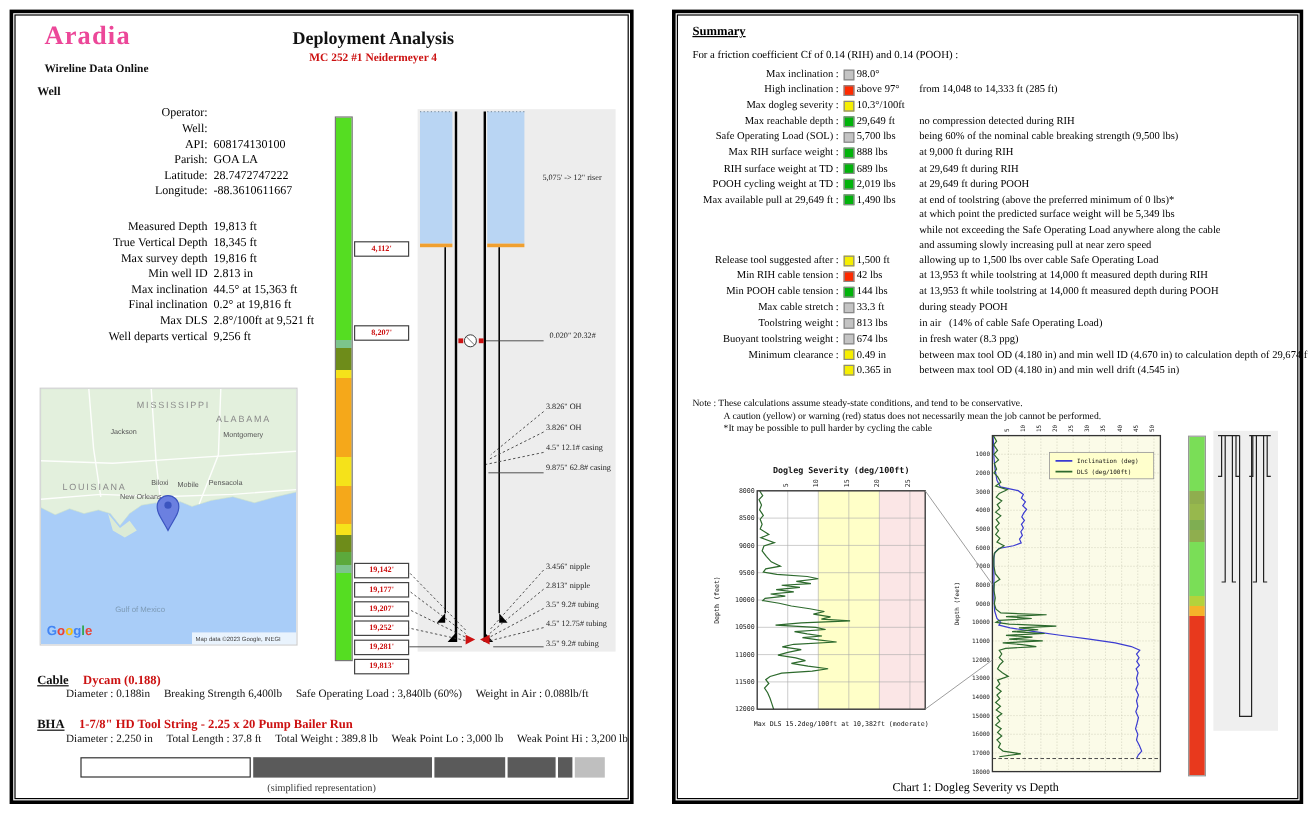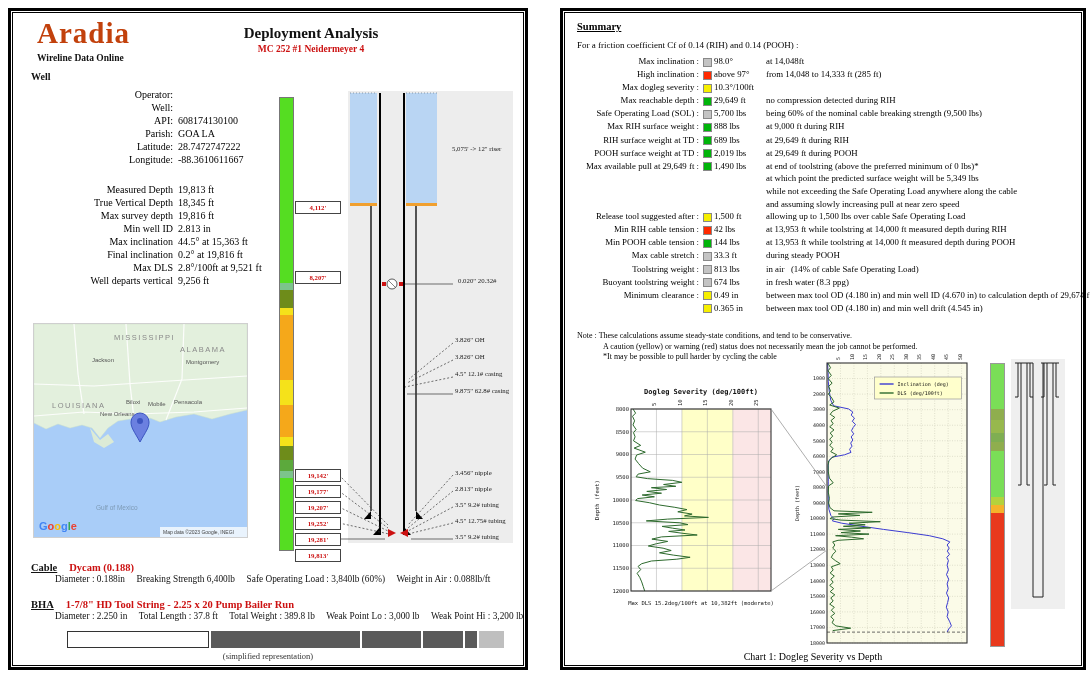--- a/index.html
+++ b/index.html
@@ -1,21 +1,21 @@
 <!DOCTYPE html>
 <html><head>
 <meta charset="utf-8">
 <style>
   html,body{margin:0;padding:0;background:#fff;width:1090px;height:679px;overflow:hidden;
     font-family:"Liberation Serif", serif;}
   .page{position:absolute;background:#fff;border:3px solid #000;}
   .page::after{content:"";position:absolute;inset:1px;border:1px solid #000;pointer-events:none;}
   .abs{position:absolute;}
   
-  .logo-title{font-size:29px;font-weight:bold;color:#c2410c;letter-spacing:1px;}
+  .logo-title{font-size:22px;font-weight:bold;color:#ec4899;letter-spacing:1px;}
   .logo-sub{font-size:9.5px;font-weight:bold;color:#111;}
   .title-main{font-size:15px;font-weight:bold;color:#111;}
   .title-sub{font-size:9.5px;font-weight:bold;color:#cc1111;margin-top:2px;}
   .sec-head{font-size:10px;font-weight:bold;color:#111;}
   .info-row{display:flex;line-height:13px;font-size:10px;white-space:pre;}
   .ilabel{width:142px;text-align:right;}
   .ival{padding-left:5px;}
   .dlabel{font-size:6.8px;color:#222;white-space:nowrap;line-height:8px;}
   .dbox{position:absolute;width:44px;height:11px;border:1px solid #444;background:#fff;
     color:#cc1111;font-size:6.8px;font-weight:bold;text-align:center;line-height:11px;}
@@ -194,28 +194,28 @@
       <div class="bar-seg" style="left: 91.5%; width: 5.6%; background: rgb(191, 191, 191);"></div>
     </div>
   <div class="abs bha-caption" style="left:0;top:640px;">(simplified representation)</div>
 </div>
 
 <div class="page" id="page2" style="left:560px;top:8px;width:520px;height:656px;">
 
   <div class="abs sum-head" style="left:14px;top:10px;">Summary</div>
   <div class="abs sum-intro" style="left:14px;top:29px;">For a friction coefficient Cf of 0.14 (RIH) and 0.14 (POOH) :</div>
   <div class="abs" id="summaryRows" style="left:14px;top:44px;width:500px;">
-      <div class="srow"><div class="slabel">Max inclination :</div><span class="swatch" style="background: rgb(196, 196, 196);"></span><span class="sval">98.0°</span><div class="sdesc"><div>at 14,048ft</div></div></div>
+      <div class="srow"><div class="slabel">Max inclination :</div><span class="swatch" style="background: rgb(196, 196, 196);"></span><span class="sval">98.0°</span></div>
       <div class="srow"><div class="slabel">High inclination :</div><span class="swatch" style="background: rgb(255, 42, 0);"></span><span class="sval">above 97°</span><div class="sdesc"><div>from 14,048 to 14,333 ft (285 ft)</div></div></div>
       <div class="srow"><div class="slabel">Max dogleg severity :</div><span class="swatch" style="background: rgb(246, 239, 0);"></span><span class="sval">10.3°/100ft</span></div>
       <div class="srow"><div class="slabel">Max reachable depth :</div><span class="swatch" style="background: rgb(0, 180, 10);"></span><span class="sval">29,649 ft</span><div class="sdesc"><div>no compression detected during RIH</div></div></div>
       <div class="srow"><div class="slabel">Safe Operating Load (SOL) :</div><span class="swatch" style="background: rgb(196, 196, 196);"></span><span class="sval">5,700 lbs</span><div class="sdesc"><div>being 60% of the nominal cable breaking strength (9,500 lbs)</div></div></div>
       <div class="srow"><div class="slabel">Max RIH surface weight :</div><span class="swatch" style="background: rgb(0, 180, 10);"></span><span class="sval">888 lbs</span><div class="sdesc"><div>at 9,000 ft during RIH</div></div></div>
       <div class="srow"><div class="slabel">RIH surface weight at TD :</div><span class="swatch" style="background: rgb(0, 180, 10);"></span><span class="sval">689 lbs</span><div class="sdesc"><div>at 29,649 ft during RIH</div></div></div>
-      <div class="srow"><div class="slabel">POOH surface weight at TD :</div><span class="swatch" style="background: rgb(0, 180, 10);"></span><span class="sval">2,019 lbs</span><div class="sdesc"><div>at 29,649 ft during POOH</div></div></div>
+      <div class="srow"><div class="slabel">POOH cycling weight at TD :</div><span class="swatch" style="background: rgb(0, 180, 10);"></span><span class="sval">2,019 lbs</span><div class="sdesc"><div>at 29,649 ft during POOH</div></div></div>
       <div class="srow"><div class="slabel">Max available pull at 29,649 ft :</div><span class="swatch" style="background: rgb(0, 180, 10);"></span><span class="sval">1,490 lbs</span><div class="sdesc"><div>at end of toolstring (above the preferred minimum of 0 lbs)*</div><div>at which point the predicted surface weight will be 5,349 lbs</div><div>while not exceeding the Safe Operating Load anywhere along the cable</div><div>and assuming slowly increasing pull at near zero speed</div></div></div>
       <div class="srow"><div class="slabel">Release tool suggested after :</div><span class="swatch" style="background: rgb(246, 239, 0);"></span><span class="sval">1,500 ft</span><div class="sdesc"><div>allowing up to 1,500 lbs over cable Safe Operating Load</div></div></div>
       <div class="srow"><div class="slabel">Min RIH cable tension :</div><span class="swatch" style="background: rgb(255, 42, 0);"></span><span class="sval">42 lbs</span><div class="sdesc"><div>at 13,953 ft while toolstring at 14,000 ft measured depth during RIH</div></div></div>
       <div class="srow"><div class="slabel">Min POOH cable tension :</div><span class="swatch" style="background: rgb(0, 180, 10);"></span><span class="sval">144 lbs</span><div class="sdesc"><div>at 13,953 ft while toolstring at 14,000 ft measured depth during POOH</div></div></div>
       <div class="srow"><div class="slabel">Max cable stretch :</div><span class="swatch" style="background: rgb(196, 196, 196);"></span><span class="sval">33.3 ft</span><div class="sdesc"><div>during steady POOH</div></div></div>
       <div class="srow"><div class="slabel">Toolstring weight :</div><span class="swatch" style="background: rgb(196, 196, 196);"></span><span class="sval">813 lbs</span><div class="sdesc"><div>in air   (14% of cable Safe Operating Load)</div></div></div>
       <div class="srow"><div class="slabel">Buoyant toolstring weight :</div><span class="swatch" style="background: rgb(196, 196, 196);"></span><span class="sval">674 lbs</span><div class="sdesc"><div>in fresh water (8.3 ppg)</div></div></div>
       <div class="srow"><div class="slabel">Minimum clearance :</div><span class="swatch" style="background: rgb(246, 239, 0);"></span><span class="sval">0.49 in</span><div class="sdesc"><div>between max tool OD (4.180 in) and min well ID (4.670 in) to calculation depth of 29,674 ft</div></div></div>
       <div class="srow"><div class="slabel"></div><span class="swatch" style="background: rgb(246, 239, 0);"></span><span class="sval">0.365 in</span><div class="sdesc"><div>between max tool OD (4.180 in) and min well drift (4.545 in)</div></div></div>
     </div>

